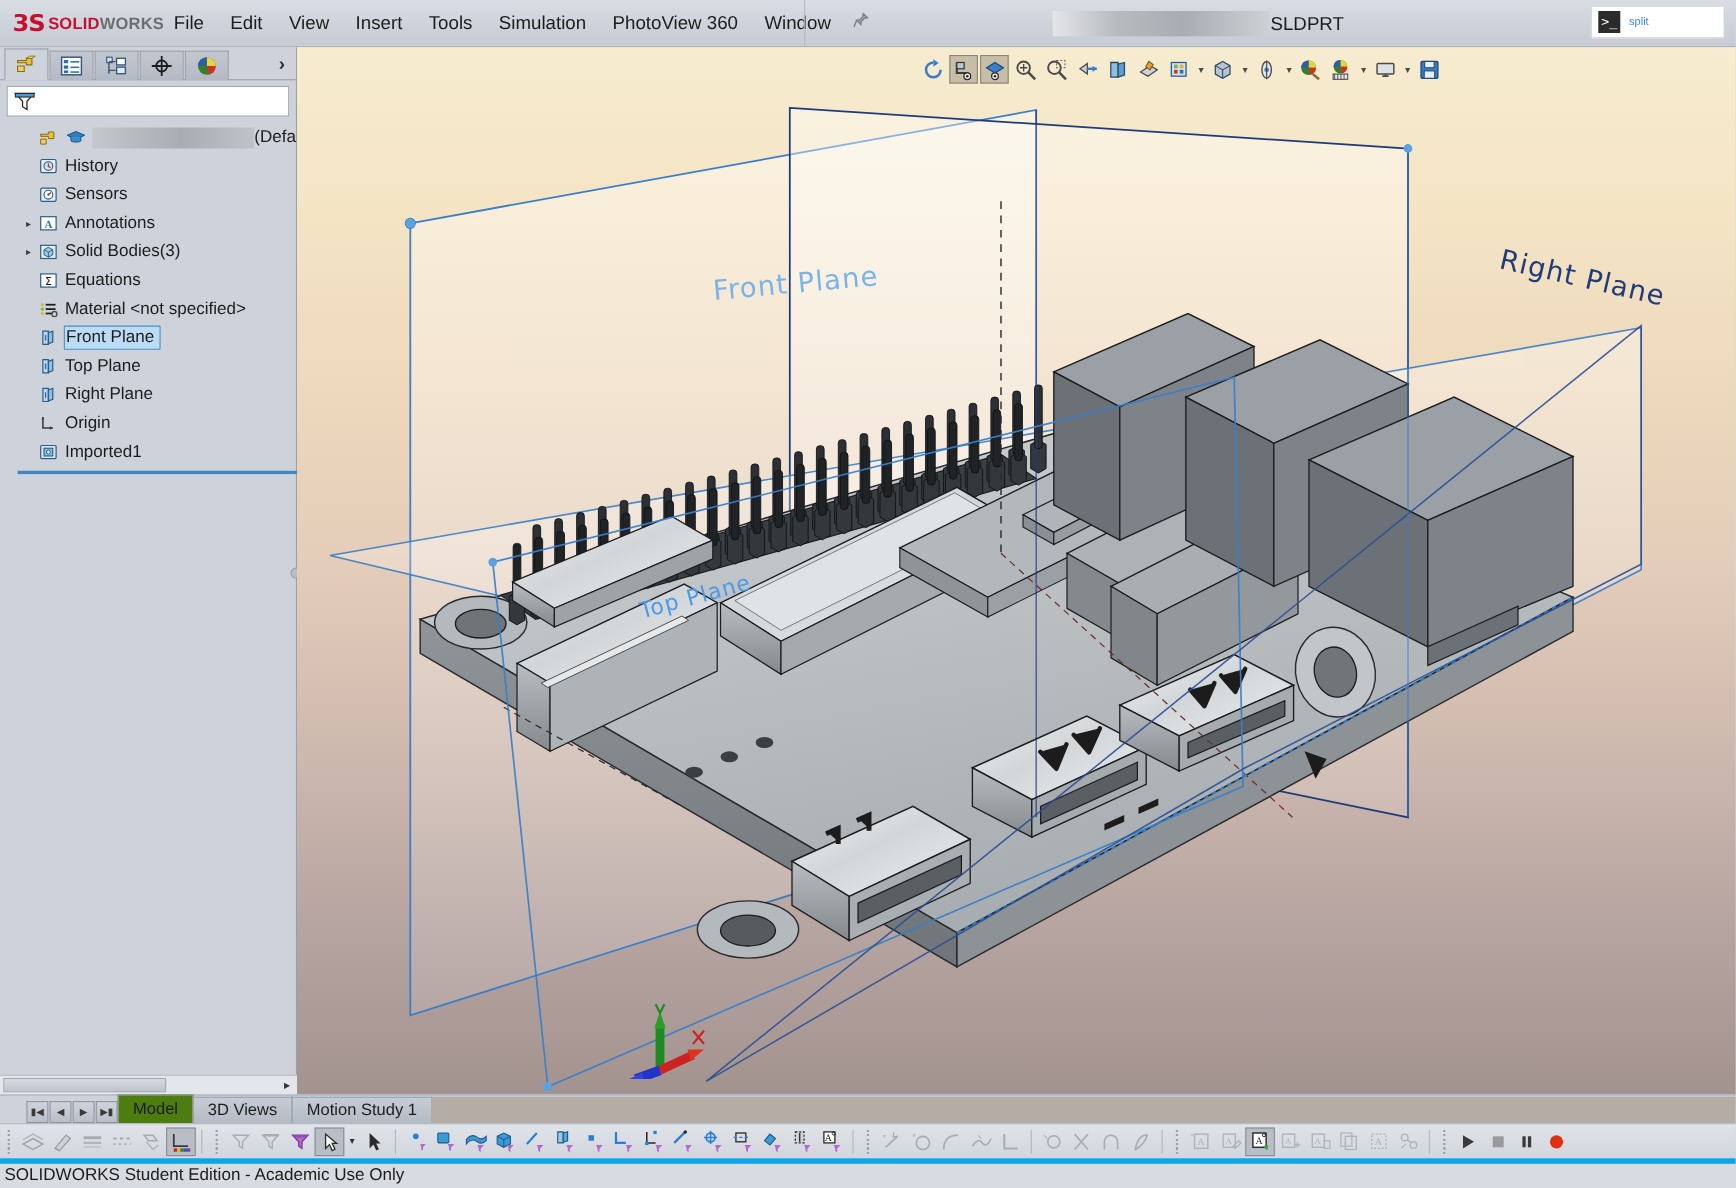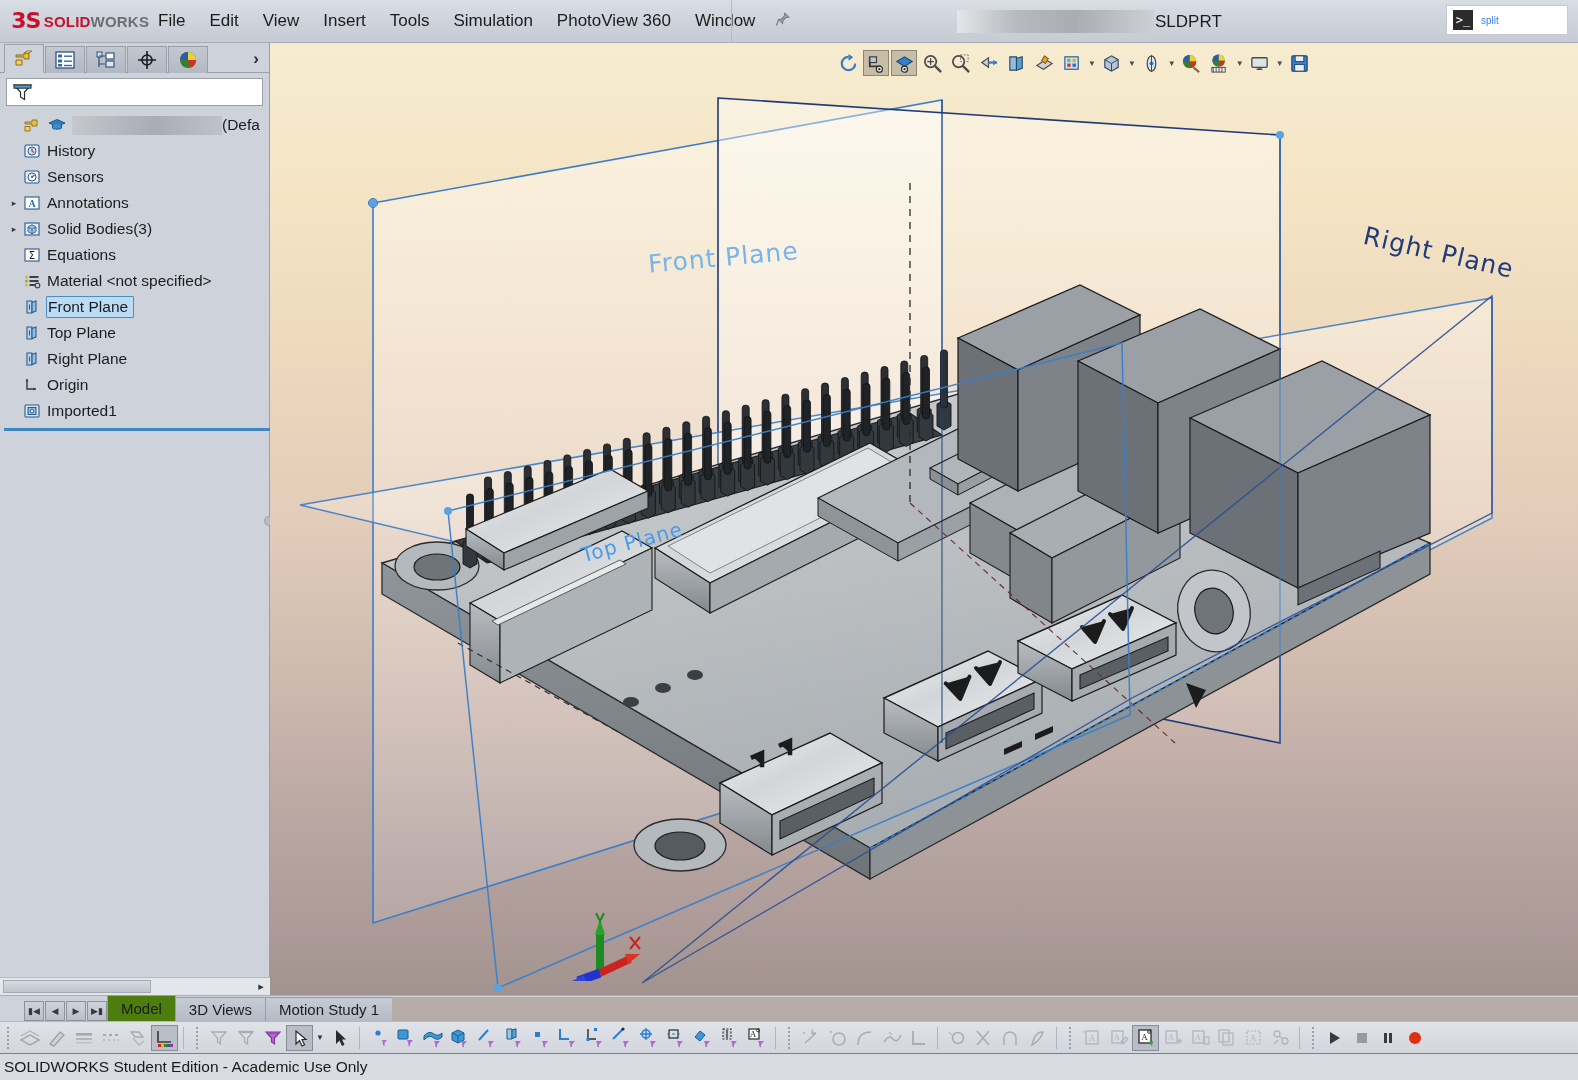--- a/index.html
+++ b/index.html
@@ -90,21 +90,21 @@
   .ptab-arrow {
     margin-left:auto; margin-right:10px; margin-bottom:4px;
     font-size:17px; color:#2c2c2c; font-weight:bold;
   }
 
   .filter-row {
     margin:5px 6px 0 6px; height:28px; background:#ffffff;
     border:1px solid #9aa0aa; display:flex; align-items:center; padding-left:5px;
   }
 
-  .tree { padding: 6px 0 0 4px; font-size:15.5px; color:#1c1c1c;text-align:right; }
+  .tree { padding: 6px 0 0 16px; font-size:15.5px; color:#1c1c1c;text-align:right; }
   .tree-row {
     display:flex; align-items:center; height:26px; padding-left:2px;
     white-space:nowrap;
   }
   .tw { width:16px; display:flex; align-items:center; justify-content:center;
         font-size:9px; color:#3a3a3a; }
   .ticon { width:20px; height:18px; margin-right:5px; display:flex;
            align-items:center; justify-content:center; flex:0 0 auto; }
   .tlabel { line-height:20px; }
   .tree-row.root .redact2 {
@@ -221,21 +221,21 @@
     border:1px solid transparent;
   }
   .tbtn.pressed { background:#b8bdc6; border:1px solid #878d97; }
   .tsep { width:1px; height:22px; background:#b0b5bf; margin:0 5px; }
   .tcaret { width:14px; height:26px; display:flex; align-items:center;
             justify-content:center; font-size:8px; color:#333; }
 
   
   .statusbar {
     position:absolute; left:0; top:1053px; width:1578px; height:27px;
-    background:#d8dce2; border-top:1px solid #0ea5e9;
+    background:#d8dce2; border-top:5px solid #0ea5e9;
     display:flex; align-items:center; padding-left:4px;
   }
   .status-text { font-size:15.5px; color:#1a1a1a; }
 </style>
 </head>
 <body>
 
 <div id="app">
 
   <div class="menubar">

